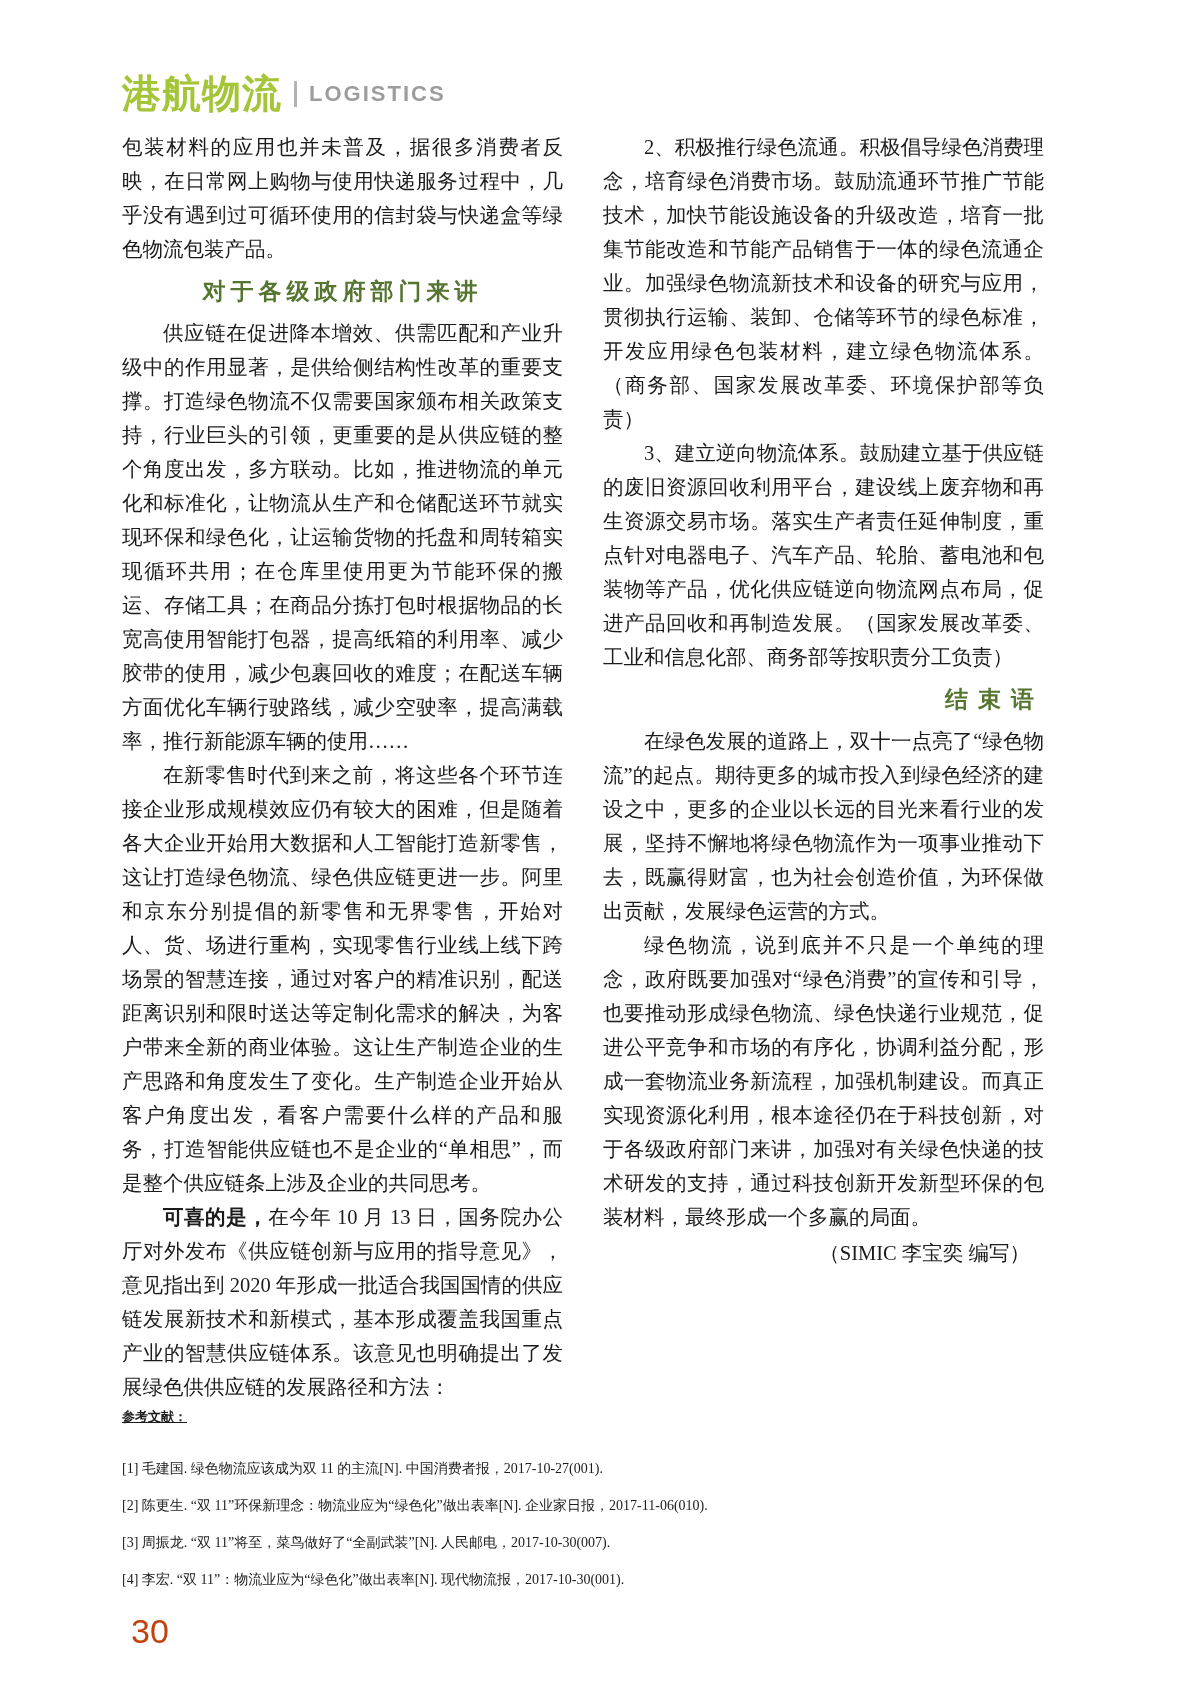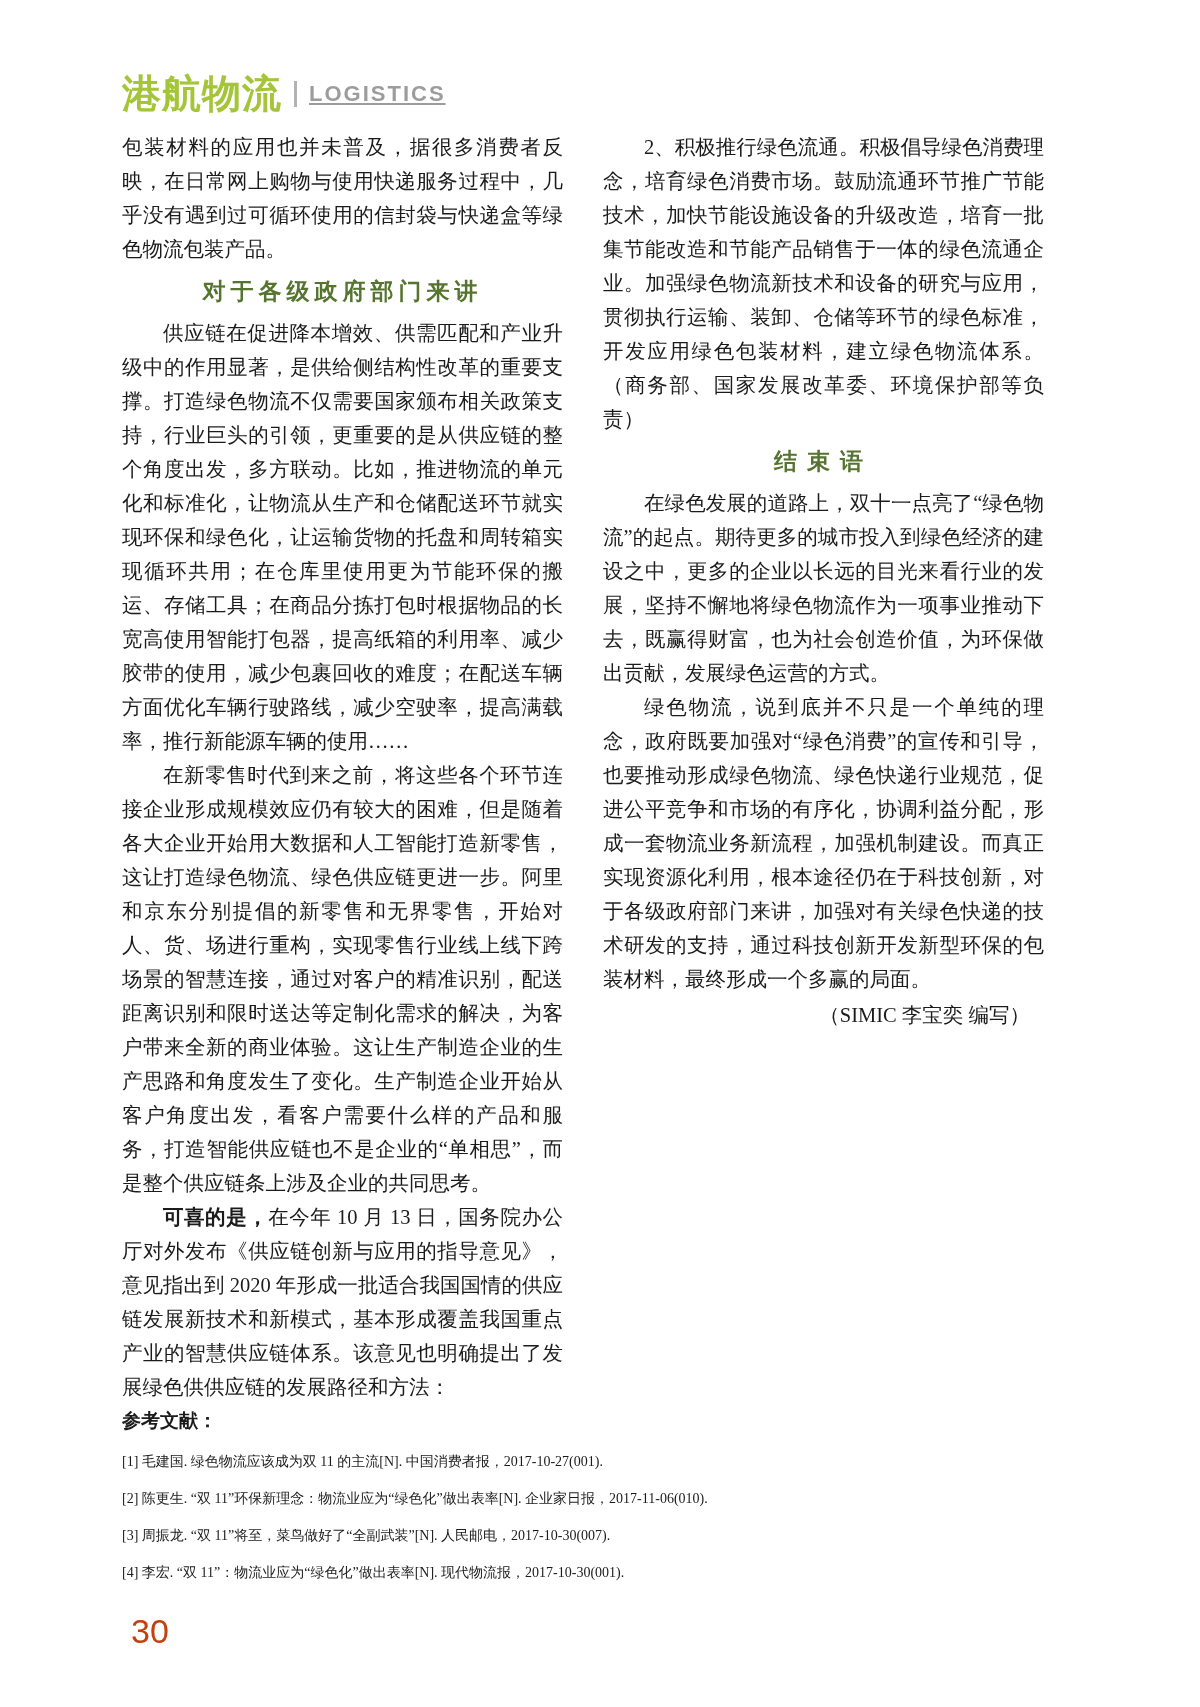--- a/index.html
+++ b/index.html
@@ -23,21 +23,21 @@
     font-weight: bold; font-size: 39px; line-height: 1;
     color: var(--brand-green, #a5c539); letter-spacing: 1px;
   }
   .masthead-divider {
     width: 3px; height: 26px; background: var(--divider-gray, #b3b3b3);
     display: inline-block;
   }
   .section-label {
     font-family: "Liberation Sans", "DejaVu Sans", sans-serif;
     font-size: 22px; color: var(--logistics-gray, #9c9c9c);
-    letter-spacing: 2px; font-weight: bold; text-decoration: underline;
+    letter-spacing: 2px; font-weight: bold;
   }
 
   
   .columns {
     position: absolute; left: 122px; top: 130px; width: 962px;
     display: flex; gap: 40px;
   }
   .col { width: 441px; }
   .body-p {
     font-size: 20.5px; line-height: 34px;
@@ -50,33 +50,33 @@
     font-weight: bold;
   }
   .green-heading {
     text-align: center;
     color: var(--heading-green, #55742f);
     font-size: 23px; font-weight: bold;
     letter-spacing: 5px;
     padding: 10px 0 9px 0;
     font-family: "Liberation Serif", "DejaVu Serif", serif;
   }
-  .green-heading.conclusion { letter-spacing: 10px; }
+  .green-heading.conclusion { letter-spacing: 10px; text-align: right; }
   .byline {
     font-size: 20.5px; line-height: 34px;
     text-align: right; padding-right: 14px; margin-top: 2px;
   }
 
   
   .references {
     position: absolute; left: 122px; top: 1408px; width: 962px;
   }
   .ref-label {
     font-family: "Liberation Sans", "DejaVu Sans", sans-serif;
-    font-weight: bold; font-size: 19px; margin-bottom: 9px;
+    font-weight: bold; font-size: 13px; margin-bottom: 24px; text-decoration: underline;
   }
   .ref-item {
     font-size: 14px; line-height: 37px;
     color: var(--text, #1b1b1b);
   }
 
   
   .page-num {
     position: absolute; left: 131px; top: 1612px;
     font-size: 34px; font-family: Liberation Sans, sans-serif;
@@ -99,20 +99,21 @@
     <section class="col">
       <p class="body-p">包装材料的应用也并未普及，据很多消费者反映，在日常网上购物与使用快递服务过程中，几乎没有遇到过可循环使用的信封袋与快递盒等绿色物流包装产品。</p>
       <h3 class="green-heading">对于各级政府部门来讲</h3>
       <p class="body-p indent">供应链在促进降本增效、供需匹配和产业升级中的作用显著，是供给侧结构性改革的重要支撑。打造绿色物流不仅需要国家颁布相关政策支持，行业巨头的引领，更重要的是从供应链的整个角度出发，多方联动。比如，推进物流的单元化和标准化，让物流从生产和仓储配送环节就实现环保和绿色化，让运输货物的托盘和周转箱实现循环共用；在仓库里使用更为节能环保的搬运、存储工具；在商品分拣打包时根据物品的长宽高使用智能打包器，提高纸箱的利用率、减少胶带的使用，减少包裹回收的难度；在配送车辆方面优化车辆行驶路线，减少空驶率，提高满载率，推行新能源车辆的使用……</p>
       <p class="body-p indent">在新零售时代到来之前，将这些各个环节连接企业形成规模效应仍有较大的困难，但是随着各大企业开始用大数据和人工智能打造新零售，这让打造绿色物流、绿色供应链更进一步。阿里和京东分别提倡的新零售和无界零售，开始对人、货、场进行重构，实现零售行业线上线下跨场景的智慧连接，通过对客户的精准识别，配送距离识别和限时送达等定制化需求的解决，为客户带来全新的商业体验。这让生产制造企业的生产思路和角度发生了变化。生产制造企业开始从客户角度出发，看客户需要什么样的产品和服务，打造智能供应链也不是企业的“单相思”，而是整个供应链条上涉及企业的共同思考。</p>
       <p class="body-p indent"><strong class="lead">可喜的是，</strong><span>在今年 10 月 13 日，国务院办公厅对外发布《供应链创新与应用的指导意见》，意见指出到 2020 年形成一批适合我国国情的供应链发展新技术和新模式，基本形成覆盖我国重点产业的智慧供应链体系。该意见也明确提出了发展绿色供供应链的发展路径和方法：</span></p>
     </section>
 
     <section class="col">
       <p class="body-p indent">2、积极推行绿色流通。积极倡导绿色消费理念，培育绿色消费市场。鼓励流通环节推广节能技术，加快节能设施设备的升级改造，培育一批集节能改造和节能产品销售于一体的绿色流通企业。加强绿色物流新技术和设备的研究与应用，贯彻执行运输、装卸、仓储等环节的绿色标准，开发应用绿色包装材料，建立绿色物流体系。（商务部、国家发展改革委、环境保护部等负责）</p>
+      <p class="body-p indent">3、建立逆向物流体系。鼓励建立基于供应链的废旧资源回收利用平台，建设线上废弃物和再生资源交易市场。落实生产者责任延伸制度，重点针对电器电子、汽车产品、轮胎、蓄电池和包装物等产品，优化供应链逆向物流网点布局，促进产品回收和再制造发展。（国家发展改革委、工业和信息化部、商务部等按职责分工负责）</p>
       <h3 class="green-heading conclusion">结束语</h3>
       <p class="body-p indent">在绿色发展的道路上，双十一点亮了“绿色物流”的起点。期待更多的城市投入到绿色经济的建设之中，更多的企业以长远的目光来看行业的发展，坚持不懈地将绿色物流作为一项事业推动下去，既赢得财富，也为社会创造价值，为环保做出贡献，发展绿色运营的方式。</p>
       <p class="body-p indent">绿色物流，说到底并不只是一个单纯的理念，政府既要加强对“绿色消费”的宣传和引导，也要推动形成绿色物流、绿色快递行业规范，促进公平竞争和市场的有序化，协调利益分配，形成一套物流业务新流程，加强机制建设。而真正实现资源化利用，根本途径仍在于科技创新，对于各级政府部门来讲，加强对有关绿色快递的技术研发的支持，通过科技创新开发新型环保的包装材料，最终形成一个多赢的局面。</p>
       <p class="byline">（SIMIC 李宝奕 编写）</p>
     </section>
 
   </main>
 
   <section class="references">
     <div class="ref-label">参考文献：</div>

